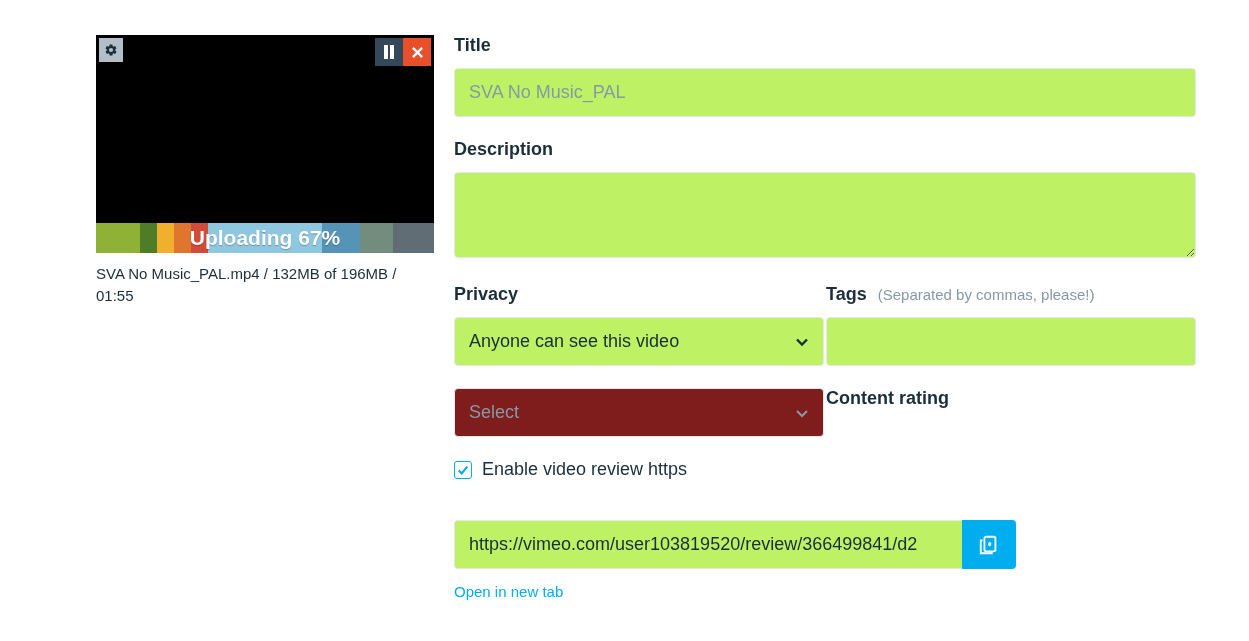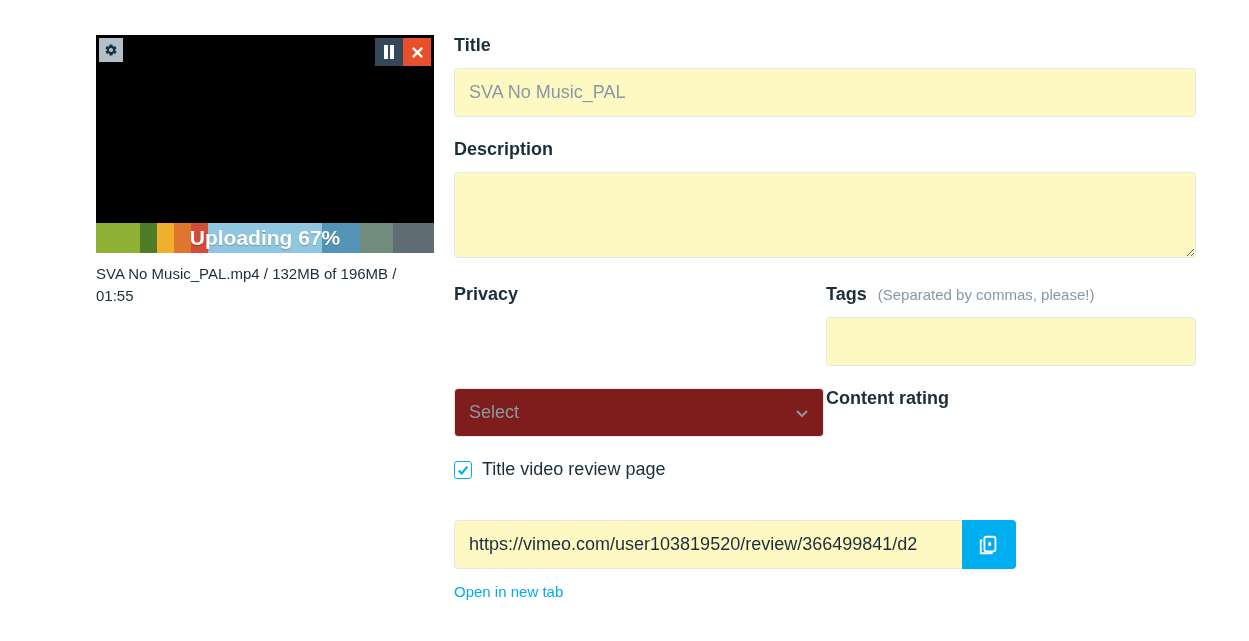--- a/index.html
+++ b/index.html
@@ -117,21 +117,21 @@
       display: block;
     }
     .text-input, .textarea-input, .select-wrap, .url-input {
       width: 100%;
       border: 1px solid #e3e8e9;
       border-radius: 4px;
       padding: 13px 14px;
       font-size: 18px;
       color: #1a2e3b;
       font-family: inherit;
-      background: #fef9c3;
+      background: #bef264;
     }
     .text-input::placeholder, .textarea-input::placeholder {
       color: #8699a6;
     }
     .field-group {
       margin-bottom: 22px;
     }
     .textarea-input {
       height: 86px;
       resize: both;
@@ -289,20 +289,26 @@
     </div>
 
     <div class="field-group">
       <label class="form-label">Description</label>
       <textarea class="textarea-input" style=""></textarea>
     </div>
 
     <div class="row field-group">
       <div class="col-half">
         <label class="form-label">Privacy</label>
+        <div class="select-wrap">
+          <span>Anyone can see this video</span>
+          <svg class="chevron-down" viewBox="0 0 14 14" fill="none" stroke="#1a2e3b" stroke-width="2.4">
+              <polyline points="2,4.5 7,9.5 12,4.5"></polyline>
+            </svg>
+        </div>
       </div>
       <div class="col-half">
         <label class="form-label">
           <span>Tags</span>
           <span class="tags-hint">(Separated by commas, please!)</span>
         </label>
         <input type="text" class="text-input" style="">
       </div>
     </div>
 
@@ -319,21 +325,21 @@
         <label class="form-label">Content rating</label>
       </div>
     </div>
 
     <div class="checkbox-row">
       <div class="checkbox-box">
         <svg width="12" height="12" viewBox="0 0 14 14" fill="none" stroke="currentColor" stroke-width="2.5">
             <polyline points="2,7.5 5.5,11 12,3"></polyline>
           </svg>
       </div>
-      <span class="checkbox-label">Title video review page</span>
+      <span class="checkbox-label">Enable video review https</span>
     </div>
 
     <div class="url-row">
       <input type="text" class="url-input" readonly="" value="https://vimeo.com/user103819520/review/366499841/d2" style="">
       <button class="clipboard-btn">
         <svg width="22" height="22" viewBox="0 0 24 24" fill="none" stroke="currentColor" stroke-width="2">
             <rect x="7" y="3" width="12" height="16" rx="2"></rect>
             <path d="M5 7 H3 v14 h12 v-2"></path>
             <path d="M11 11 l3 0 M14 11 l-2 -2 M14 11 l-2 2"></path>
           </svg>

